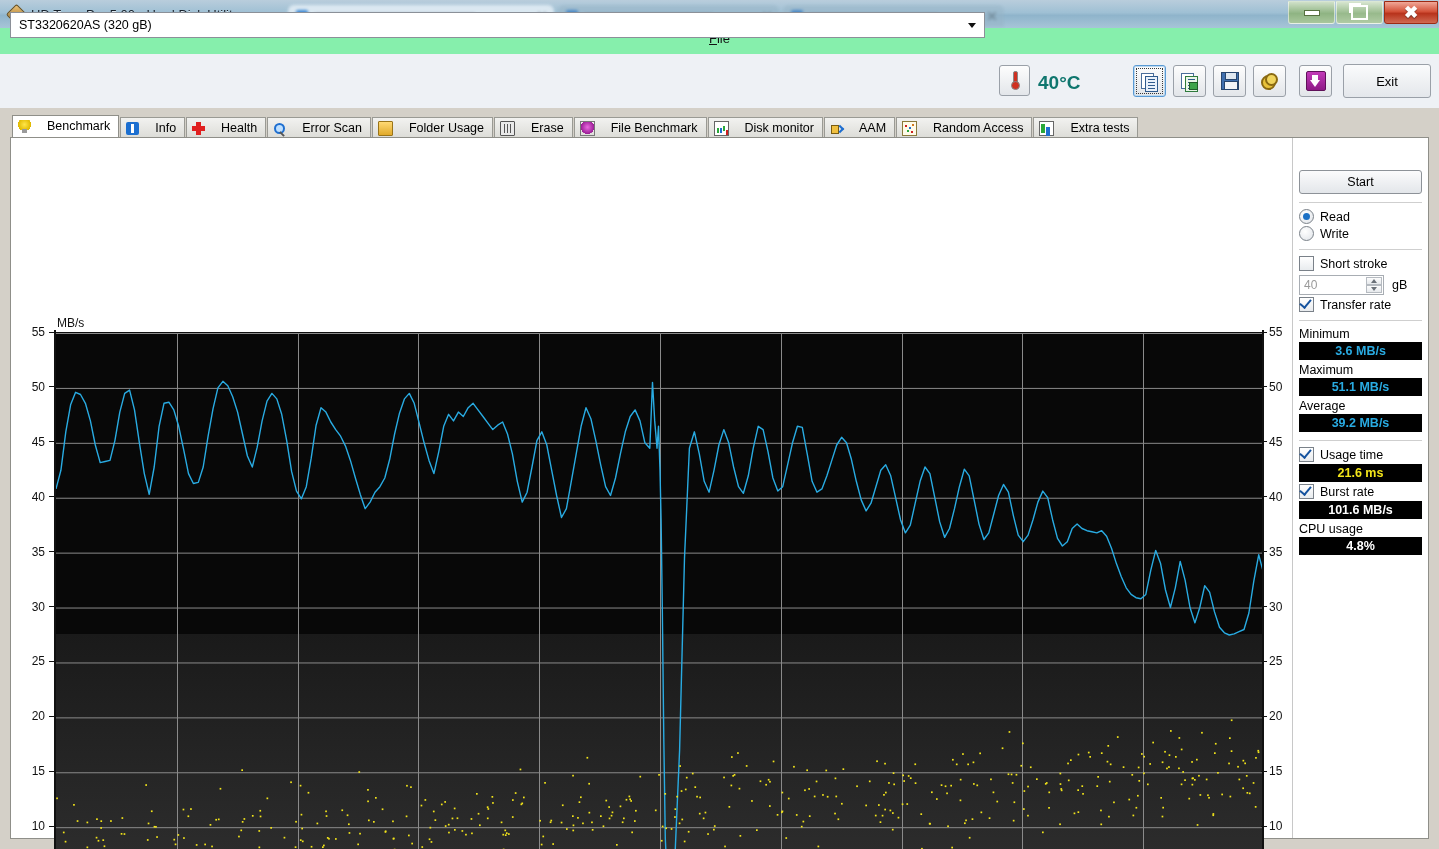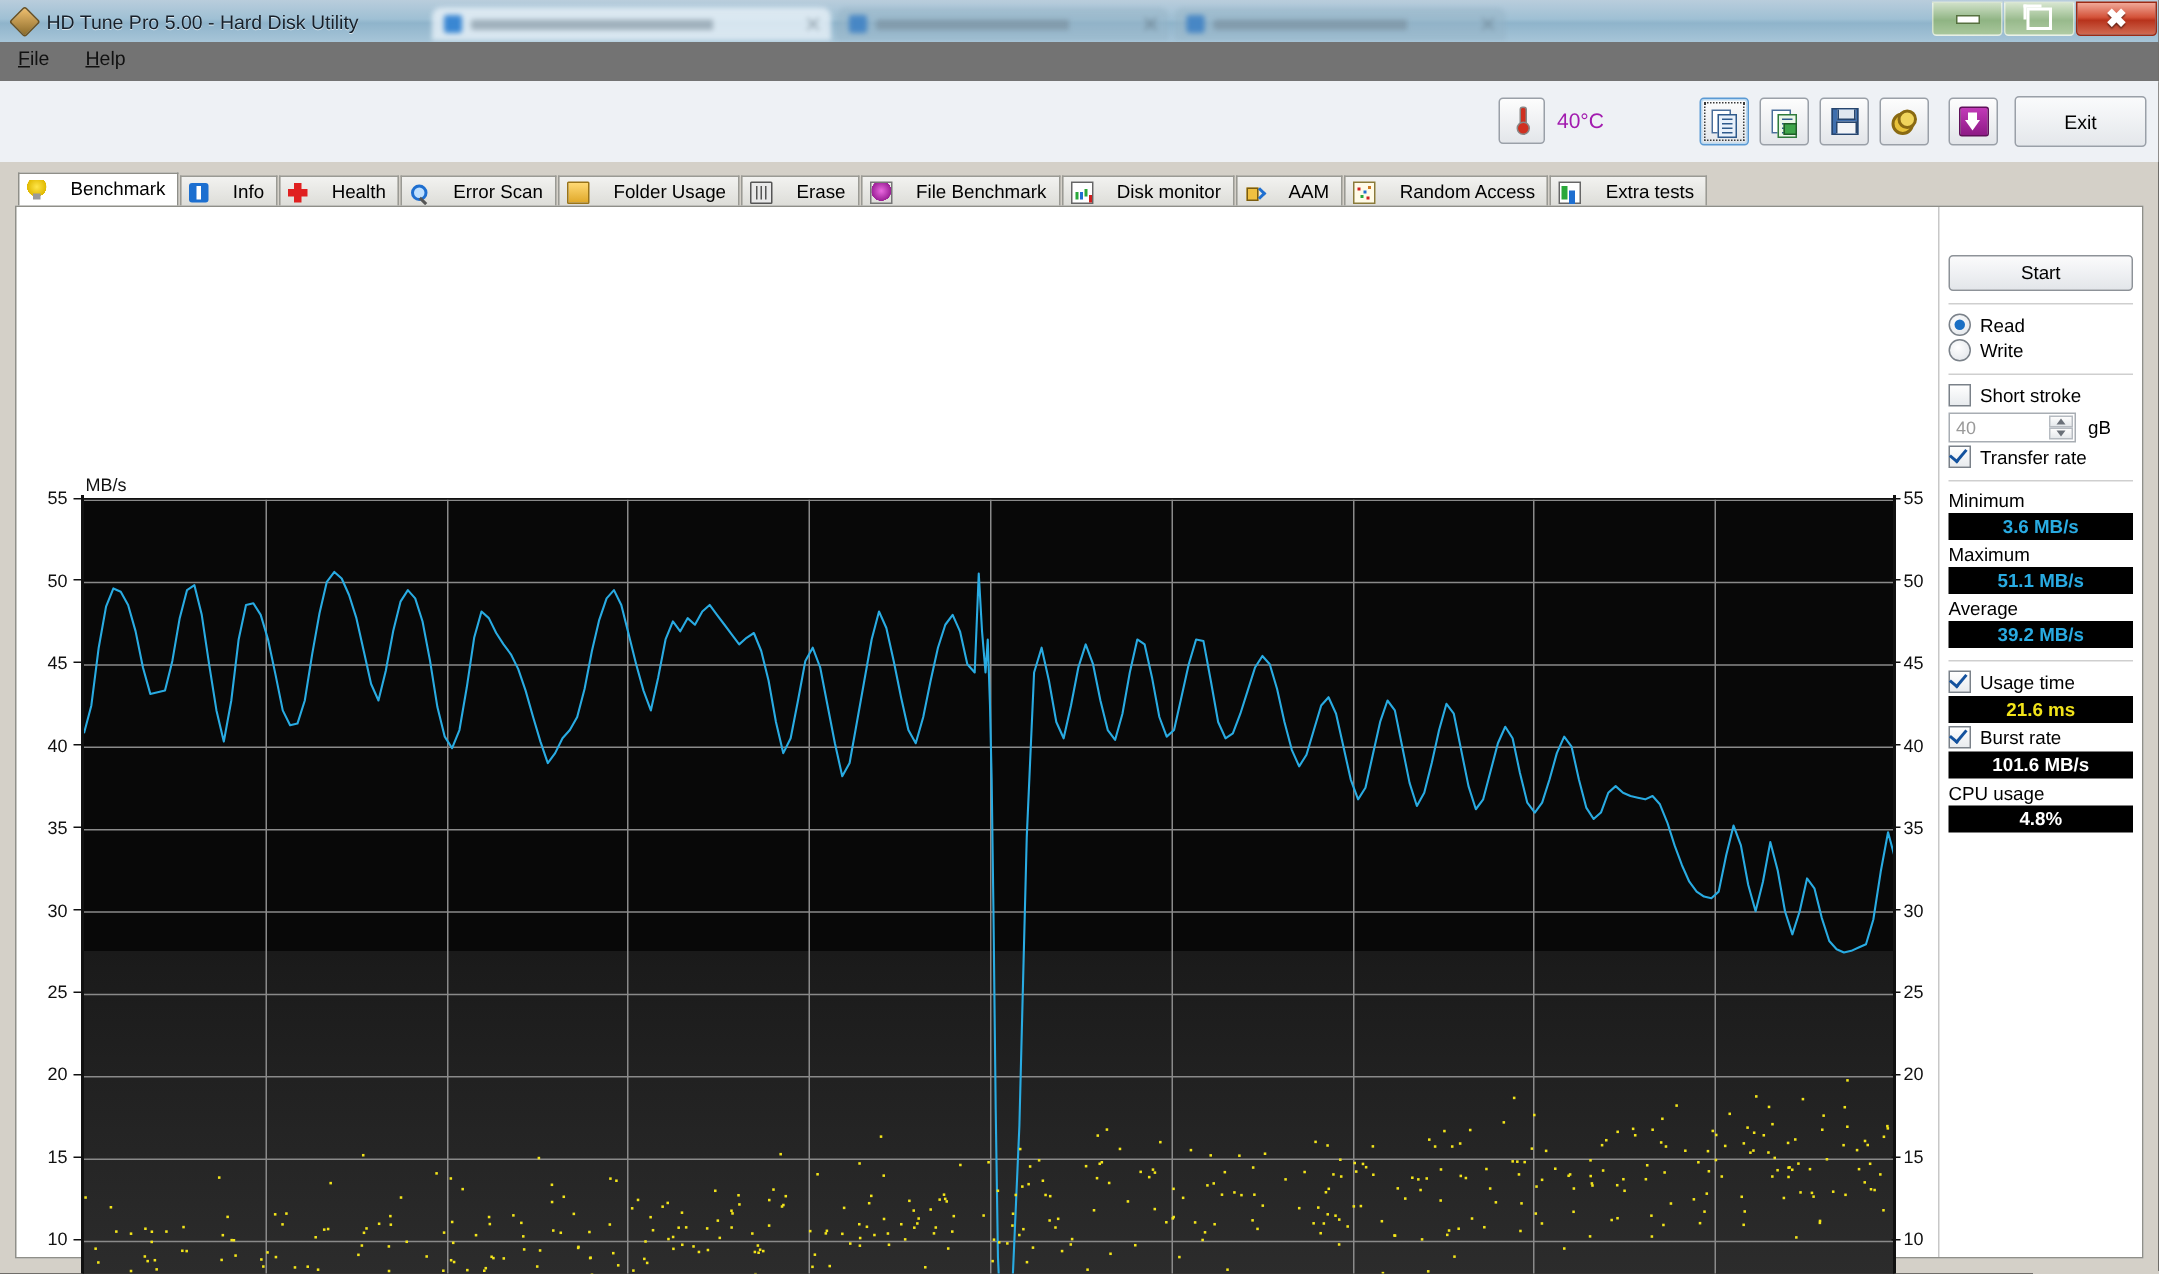--- a/index.html
+++ b/index.html
@@ -57,21 +57,21 @@
   .wbtn.max{background:linear-gradient(180deg,#d6e5cf,#98ba8c 55%,#b0cba4);}
   .wbtn.close{width:52px;background:linear-gradient(180deg,#f0a898,#d4533a 45%,#b8331c 55%,#d06a52);border-color:#9c2a14;}
   .glyph-min{width:14px;height:4px;background:#fff;border:1px solid #56703f;}
   .glyph-max{width:13px;height:11px;border:2px solid #fff;position:relative;}
   .glyph-max:after{content:"";position:absolute;left:-4px;top:-4px;width:10px;height:8px;border:2px solid #fff;border-right:none;border-bottom:none;}
   .glyph-x{color:#fff;font-size:17px;font-weight:bold;line-height:1;text-shadow:0 1px 1px rgba(0,0,0,.45);}
 
   
   .menubar{
     position:absolute;left:0;top:28px;width:1439px;height:26px;
-    background:#737373;border-bottom:1px solid #cfd6dd;display:flex;align-items:flex-start;
+    background:#86efac;border-bottom:1px solid #cfd6dd;display:flex;align-items:center;flex-direction:column;
   }
   .menuitem{padding:3px 12px;font-size:13px;color:#111;cursor:default;}
   .menuitem u{text-decoration:underline;}
 
   
   .toolbar{
     position:absolute;left:0;top:54px;width:1439px;height:54px;
     background:#eef1f5;display:flex;align-items:center;
   }
   .combo{
@@ -86,21 +86,21 @@
   .carr{width:0;height:0;border-left:4px solid transparent;border-right:4px solid transparent;border-top:5px solid #101010;}
 
   .tempbtn{
     position:absolute;left:999px;top:65px;width:31px;height:31px;
     background:linear-gradient(180deg,#fdfdfd,#e3e6ea);border:1px solid #9aa0a8;border-radius:3px;
     display:flex;align-items:center;justify-content:center;box-sizing:border-box;
   }
   .thermo{position:relative;width:7px;height:19px;}
   .thermo .stem{position:absolute;left:2px;top:0;width:3px;height:13px;background:#d03020;border:1px solid #888;border-radius:2px;}
   .thermo .bulb{position:absolute;left:0;bottom:0;width:7px;height:7px;border-radius:50%;background:#d03020;border:1px solid #888;}
-  .temptext{position:absolute;left:1038px;top:72px;font-size:14px;font-weight:normal;color:#a21caf;}
+  .temptext{position:absolute;left:1038px;top:72px;font-size:19px;font-weight:bold;color:#0f766e;}
 
   .tbtn{
     position:absolute;top:65px;width:33px;height:32px;
     background:linear-gradient(180deg,#fdfdfd,#e2e5e9);border:1px solid #9aa0a8;border-radius:3px;
     display:flex;align-items:center;justify-content:center;box-sizing:border-box;
   }
   .tbtn.focused{outline:1px dotted #3a3a3a;outline-offset:-4px;border-color:#5a9ad4;box-shadow:inset 0 0 0 1px #bcd9f0;}
   .ic-copy{position:relative;width:17px;height:17px;}
   .ic-copy .p1{position:absolute;left:0;top:0;width:11px;height:14px;background:#fff;border:1px solid #4a6e9a;}
   .ic-copy .p2{position:absolute;left:4px;top:3px;width:11px;height:14px;background:#e8f0fa;border:1px solid #2f5a8c;}
@@ -274,20 +274,26 @@
     </div>
   </div>
 
   <div class="menubar">
     <div class="menuitem"><u>F</u>ile</div>
     <div class="menuitem"><u>H</u>elp</div>
   </div>
 
   <div class="toolbar"></div>
 
+  <div class="combo">
+    <span>ST3320620AS (320 gB)</span>
+    <div class="arrowbox">
+        <div class="carr"></div>
+      </div>
+  </div>
 
   <div class="tempbtn">
     <div class="thermo">
         <div class="stem"></div>
         <div class="bulb"></div>
       </div>
   </div>
   <div class="temptext">40°C</div>
 
   <div class="tbtn focused" style="left:1133px">

